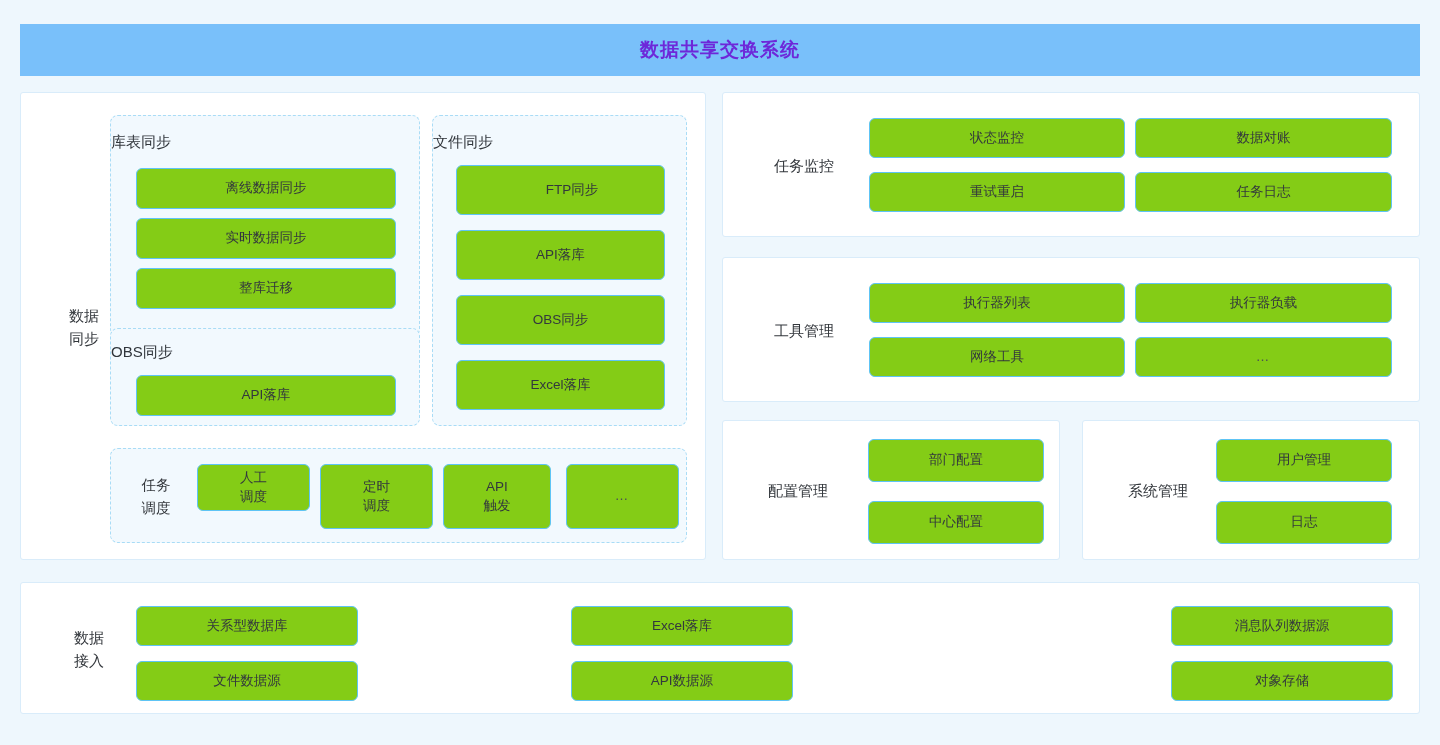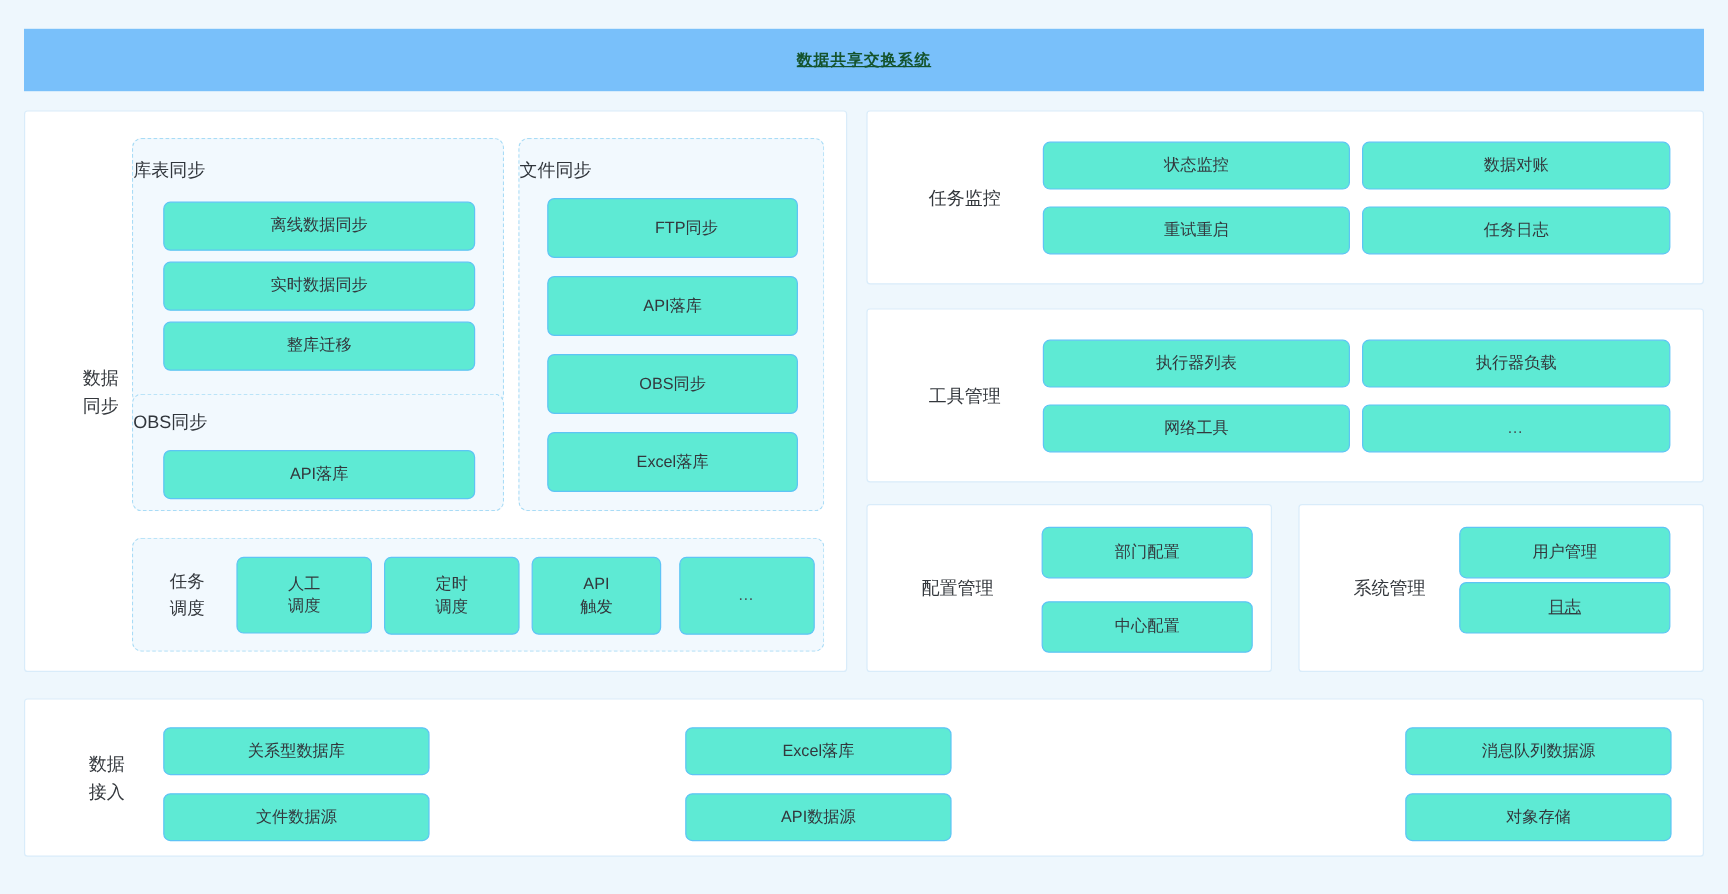--- a/index.html
+++ b/index.html
@@ -12,21 +12,21 @@
   .canvas { position: relative; width: 1440px; height: 745px; }
 
   
   .header {
     position: absolute; left: 20px; top: 24px;
     width: 1400px; height: 52px;
     background: #79c0fa;
     display: flex; align-items: center; justify-content: center;
   }
   .header-title {
-    font-size: 13px; font-weight: bold; color: #14532d; letter-spacing: 1px; text-decoration: underline;
+    font-size: 19px; font-weight: bold; color: #6d28d9; letter-spacing: 1px;
   }
 
   
   .panel {
     position: absolute;
     background: #ffffff;
     border: 1px solid #d9ecfa;
     border-radius: 3px;
   }
 
@@ -50,21 +50,21 @@
   }
   .group-title {
     position: absolute; left: 0; right: 0;
     text-align: left;
     font-size: 15px; color: #30353b;
   }
 
   
   .card {
     position: absolute;
-    background: #5eead4;
+    background: #84cc16;
     border: 1px solid #5ec4f5;
     border-radius: 6px;
     display: flex; align-items: center; justify-content: center;
     text-align: center;
     font-size: 13.5px; color: #33383d;
     line-height: 1.35;
     white-space: pre-line;
   }
   .dots { letter-spacing: 2px; color: #4a4f55; }
 </style>
@@ -98,21 +98,21 @@
       <div class="group-title" style="top:17px;">文件同步</div>
       <div class="card" style="left:23px; top:49px; width:209px; height:50px;padding-left:23px;">FTP同步</div>
       <div class="card" style="left:23px; top:114px; width:209px; height:50px;">API落库</div>
       <div class="card" style="left:23px; top:179px; width:209px; height:50px;">OBS同步</div>
       <div class="card" style="left:23px; top:244px; width:209px; height:50px;">Excel落库</div>
     </div>
 
     <div class="group" style="left:89px; top:355px; width:577px; height:95px;">
       <div class="side-label" style="left:12px; top:0; width:66px; height:95px; font-size:14.5px;">任务
 调度</div>
-      <div class="card" style="left:86px; top:15px; width:113px; height:64px;">人工
+      <div class="card" style="left:86px; top:15px; width:113px; height:47px;">人工
 调度</div>
       <div class="card" style="left:209px; top:15px; width:113px; height:65px;">定时
 调度</div>
       <div class="card" style="left:332px; top:15px; width:108px; height:65px;">API
 触发</div>
       <div class="card dots" style="left:455px; top:15px; width:113px; height:65px;">…</div>
     </div>
   </div>
 
   <div class="panel" style="left:722px; top:92px; width:698px; height:145px;">
@@ -133,21 +133,21 @@
 
   <div class="panel" style="left:722px; top:420px; width:338px; height:140px;">
     <div class="side-label" style="left:20px; top:0; width:110px; height:140px;">配置管理</div>
     <div class="card" style="left:145px; top:18px; width:176px; height:43px;">部门配置</div>
     <div class="card" style="left:145px; top:80px; width:176px; height:43px;">中心配置</div>
   </div>
 
   <div class="panel" style="left:1082px; top:420px; width:338px; height:140px;">
     <div class="side-label" style="left:20px; top:0; width:110px; height:140px;">系统管理</div>
     <div class="card" style="left:133px; top:18px; width:176px; height:43px;">用户管理</div>
-    <div class="card" style="left:133px; top:64px; width:176px; height:43px;text-decoration:underline;">日志</div>
+    <div class="card" style="left:133px; top:80px; width:176px; height:43px;">日志</div>
   </div>
 
   <div class="panel" style="left:20px; top:582px; width:1400px; height:132px;">
     <div class="side-label" style="left:25px; top:0; width:86px; height:132px;">数据
 接入</div>
     <div class="card" style="left:115px; top:78px; width:222px; height:40px;">文件数据源</div>
     <div class="card" style="left:115px; top:23px; width:222px; height:40px;">关系型数据库</div>
     <div class="card" style="left:550px; top:23px; width:222px; height:40px;">Excel落库</div>
     <div class="card" style="left:550px; top:78px; width:222px; height:40px;">API数据源</div>
     <div class="card" style="left:1150px; top:23px; width:222px; height:40px;">消息队列数据源</div>

